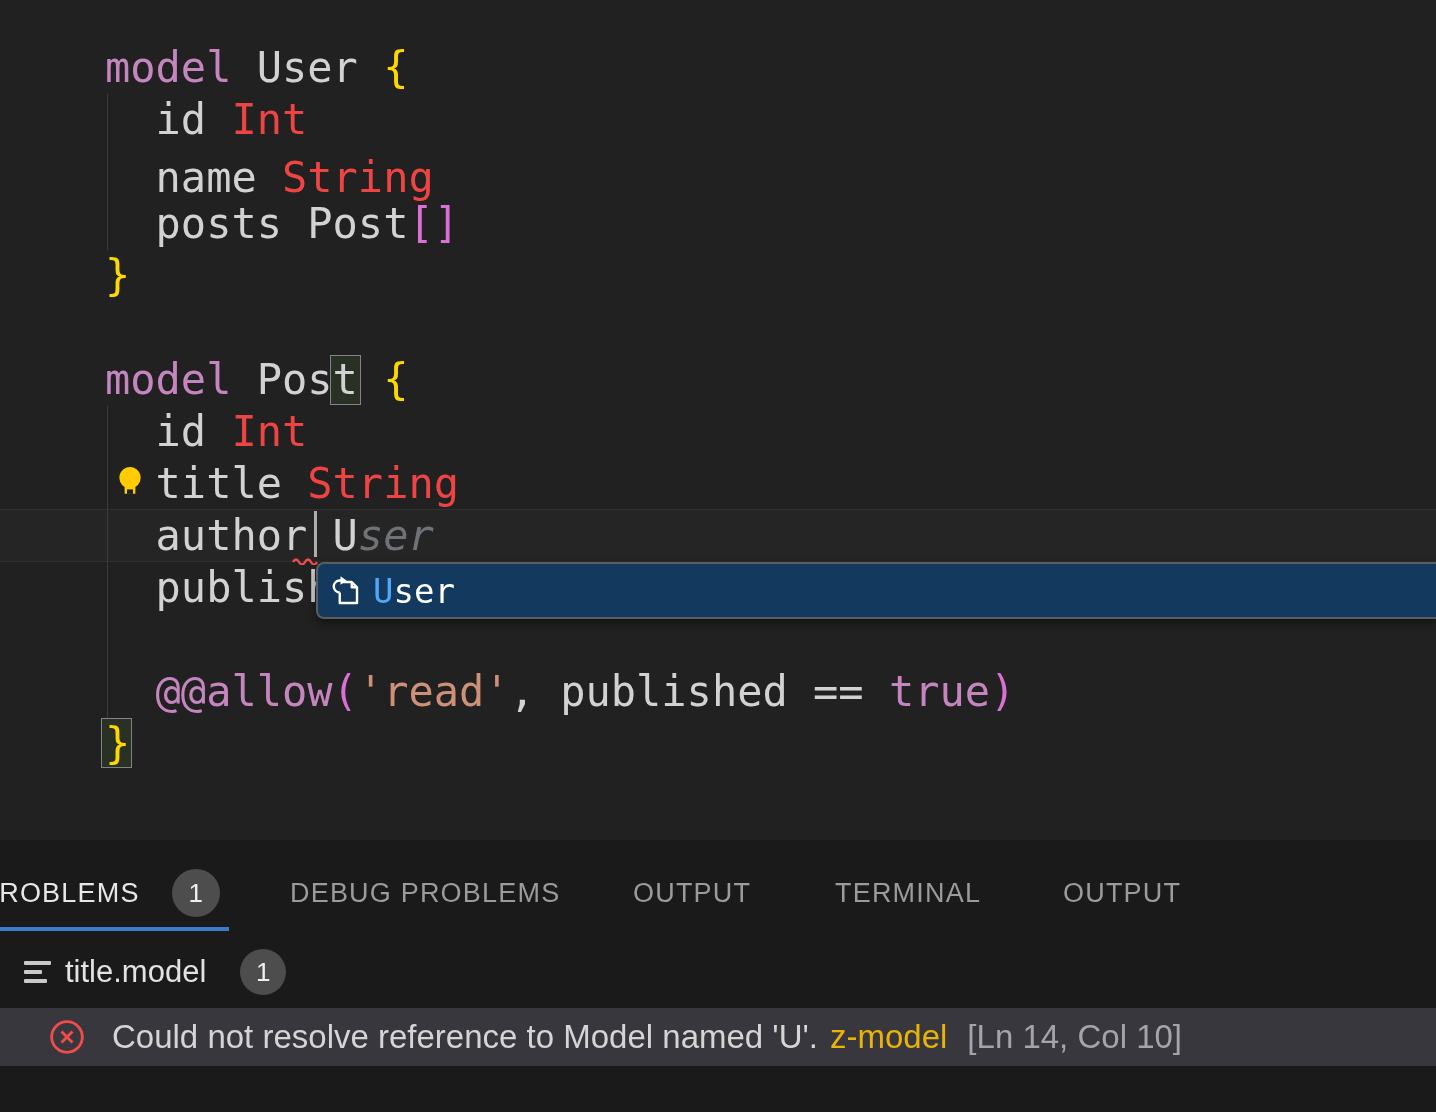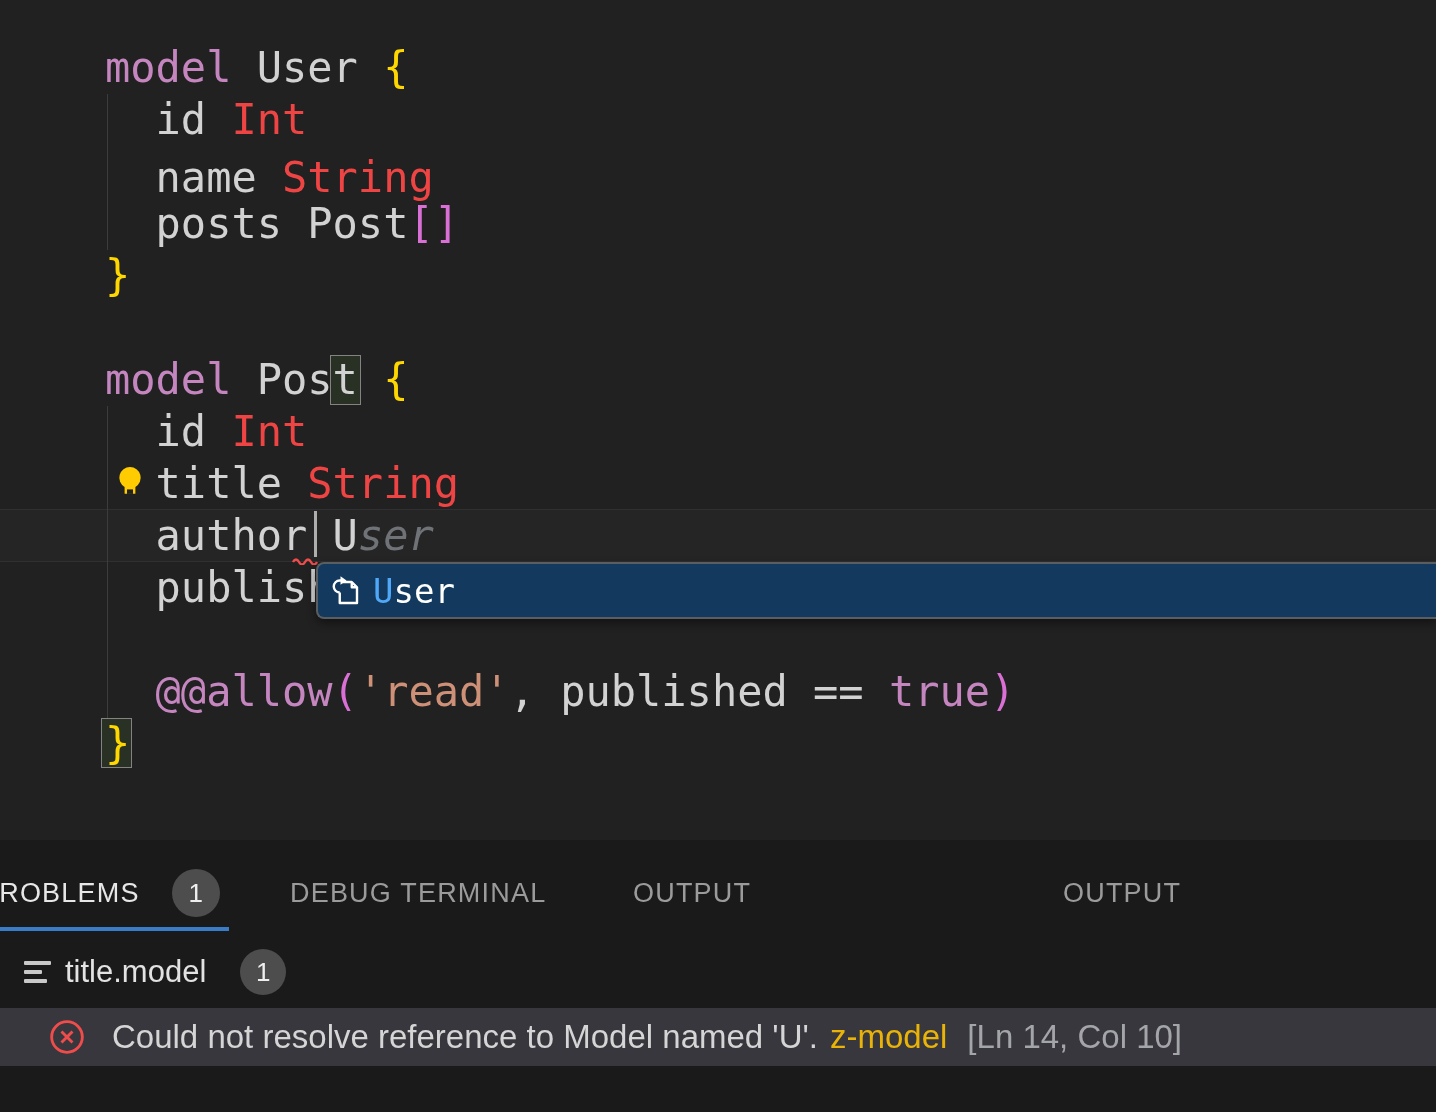--- a/index.html
+++ b/index.html
@@ -166,24 +166,27 @@
 
   <div id="panel">
 
     <div id="tab-problems" class="panel-tab active">
       <span>PROBLEMS</span>
       <span class="count-badge badge-lg">1</span>
     </div>
     <div id="tab-underline"></div>
 
     <div id="tab-debug" class="panel-tab">
-      <span>DEBUG TERMINAL</span>
+      <span>DEBUG PROBLEMS</span>
     </div>
     <div id="tab-output" class="panel-tab">
       <span>OUTPUT</span>
+    </div>
+    <div id="tab-terminal" class="panel-tab">
+      <span>TERMINAL</span>
     </div>
     <div id="tab-ports" class="panel-tab">
       <span>OUTPUT</span>
     </div>
 
     <div id="file-row">
       <span id="file-icon">
         <span class="bar b1"></span>
           <span class="bar b2"></span>
           <span class="bar b3"></span>

